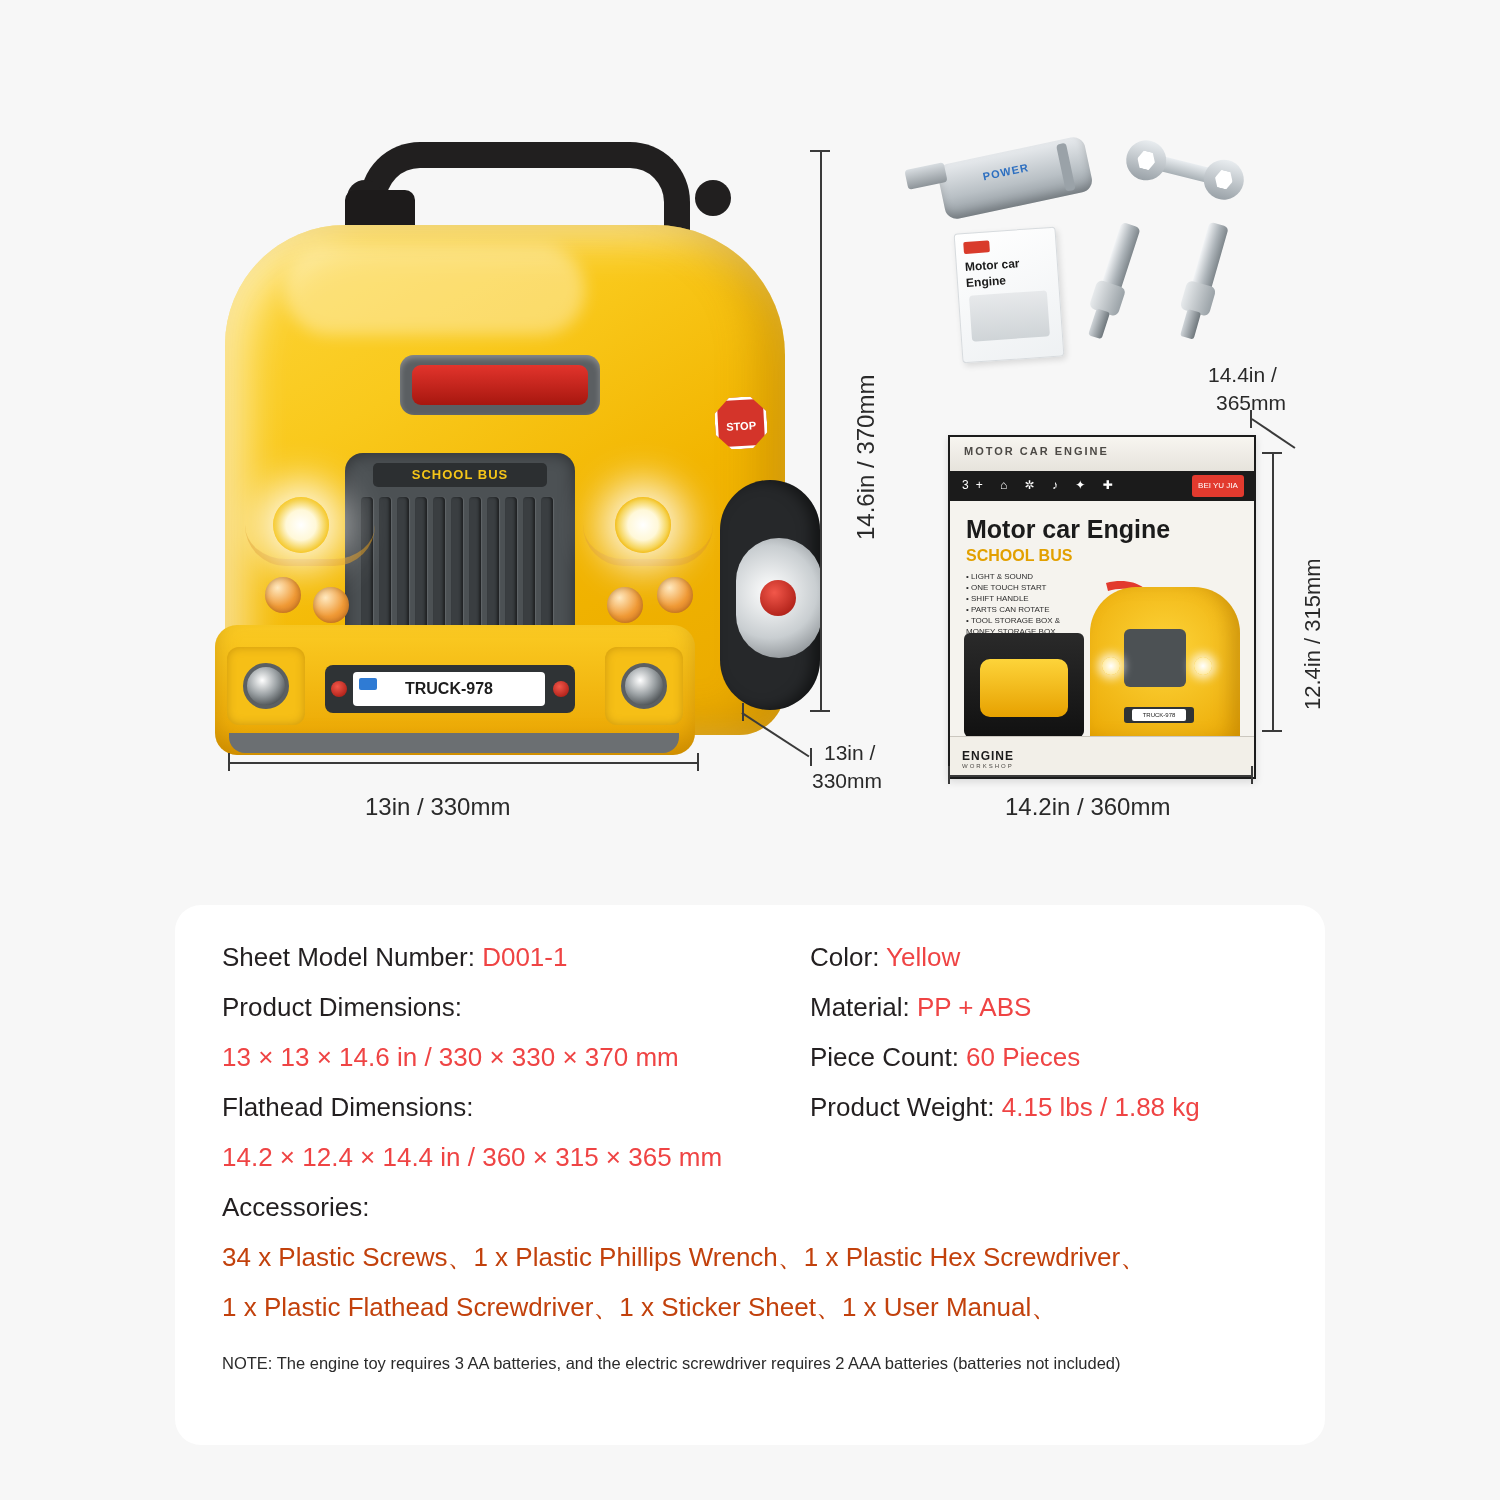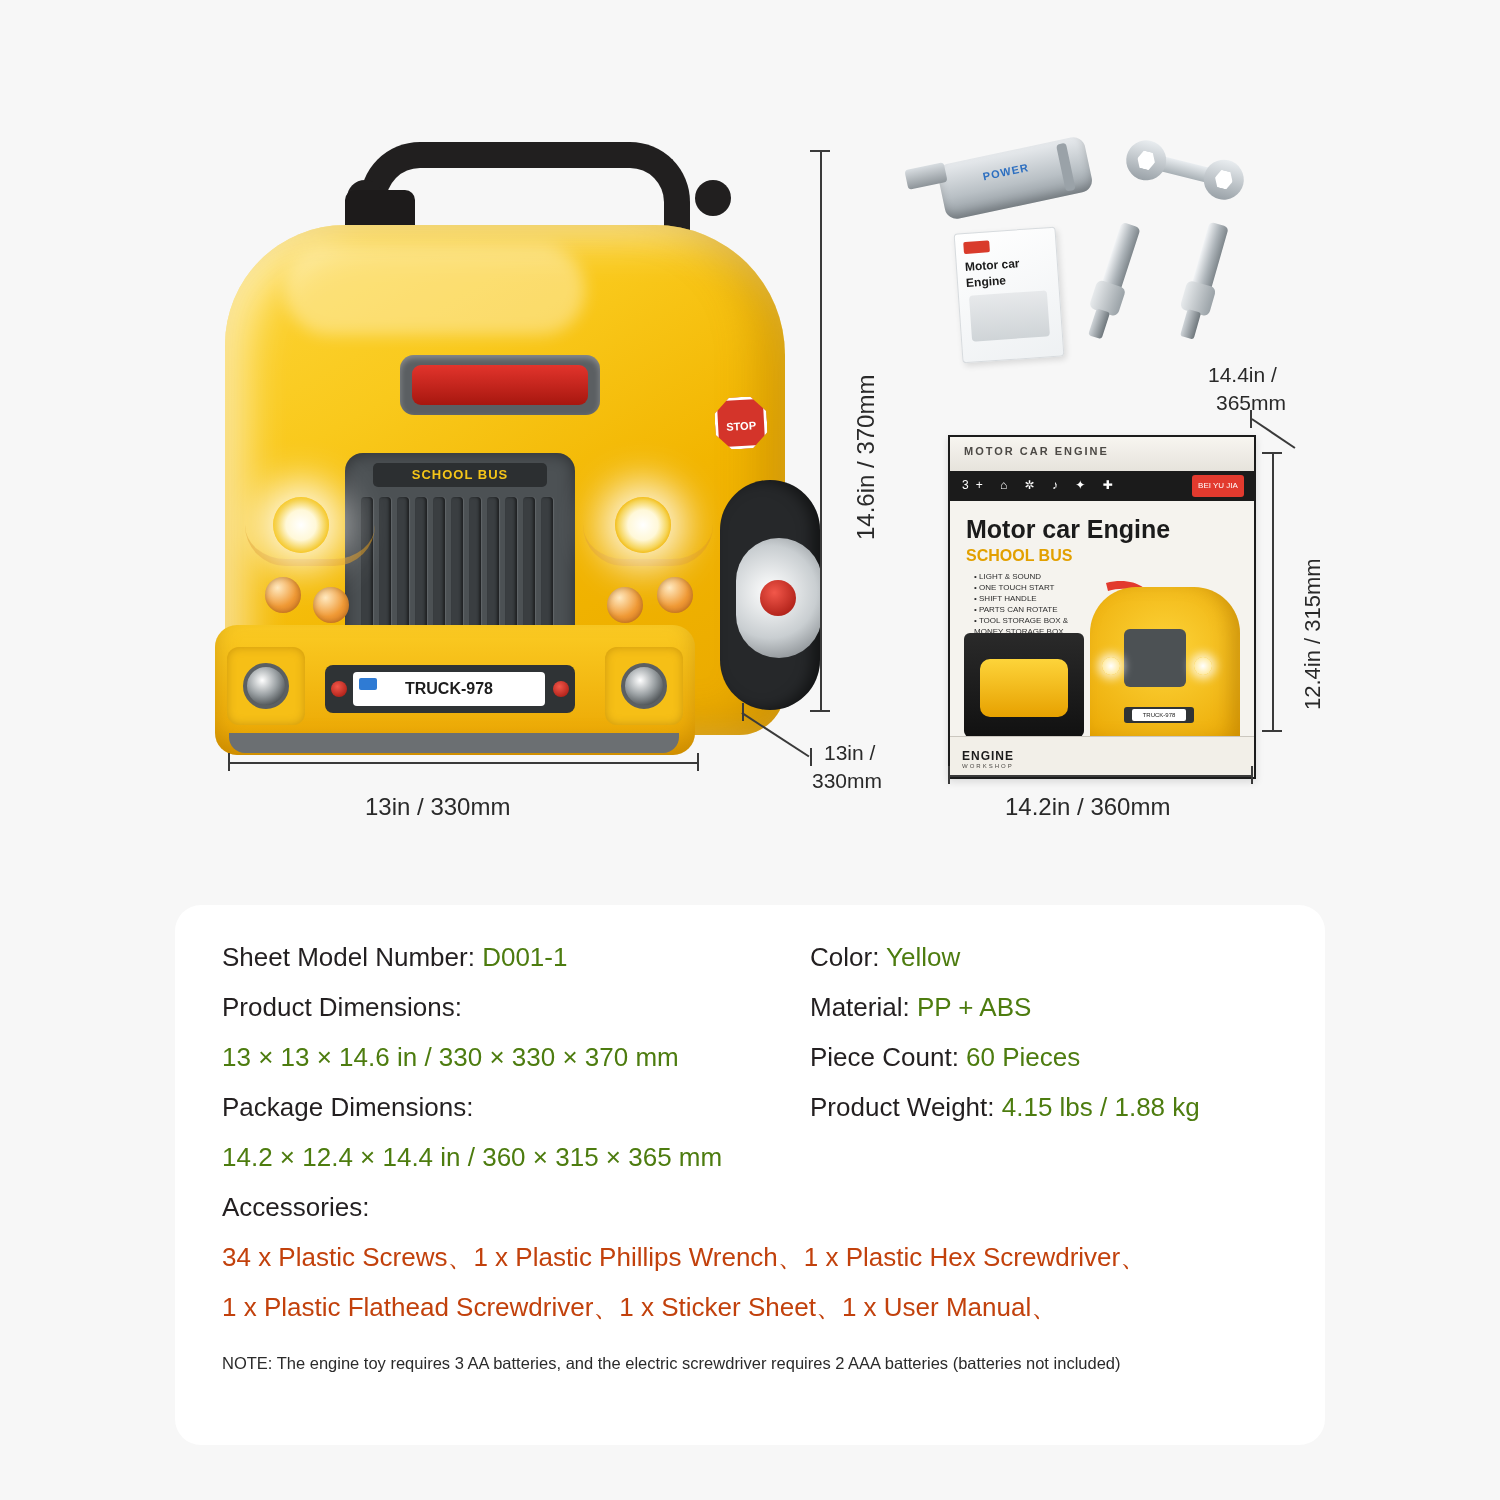--- a/index.html
+++ b/index.html
@@ -424,21 +424,21 @@
   }
   .box-title {
     position: absolute; left: 16px; top: 78px;
     font-size: 25px; font-weight: bold; color: #1b1b1b;
   }
   .box-sub {
     position: absolute; left: 16px; top: 110px;
     font-size: 16px; font-weight: bold; color: #e2a000;
   }
   .box-bullets {
-    position: absolute; left: 24px; top: 134px;
+    position: absolute; left: 16px; top: 134px;
     font-size: 8px; color: #2d2d2d; line-height: 11px;
   }
   .box-arrow {
     position: absolute; left: 152px; top: 140px;
     width: 62px; height: 46px;
   }
   .box-arrow svg { width: 100%; height: 100%; }
   .box-truck {
     position: absolute; left: 140px; top: 150px;
     width: 150px; height: 160px;
@@ -494,21 +494,21 @@
     display: grid;
     grid-template-columns: 588px 472px;
     column-gap: 0;
   }
   .spec-line {
     font-size: 26px;
     line-height: 50px;
     color: #231f20;
     white-space: nowrap;
   }
-  .val { color: #4d7c0f; }
+  .val { color: #ef4444; }
   .acc-head { font-size: 26px; line-height: 50px; }
   .acc-lines { margin-top: 0; }
   .acc-lines div {
     font-size: 26px;
     line-height: 50px;
     color: #c2410c;
     white-space: nowrap;
   }
   .note {
     margin-top: 22px;
@@ -714,21 +714,21 @@
         <div class="spec-line">
           <span>Sheet Model Number: </span><span class="val">D001-1</span>
         </div>
         <div class="spec-line">
           <span>Product Dimensions:</span>
         </div>
         <div class="spec-line">
           <span class="val">13 × 13 × 14.6 in / 330 × 330 × 370 mm</span>
         </div>
         <div class="spec-line">
-          <span>Package Dimensions:</span>
+          <span>Flathead Dimensions:</span>
         </div>
         <div class="spec-line">
           <span class="val">14.2 × 12.4 × 14.4 in / 360 × 315 × 365 mm</span>
         </div>
       </div>
 
       <div>
         <div class="spec-line">
           <span>Color: </span><span class="val">Yellow</span>
         </div>

